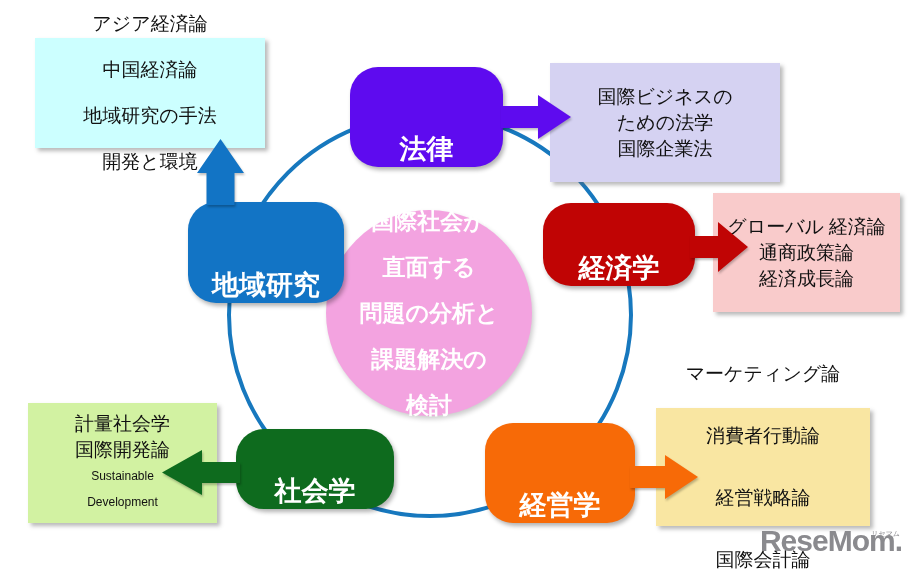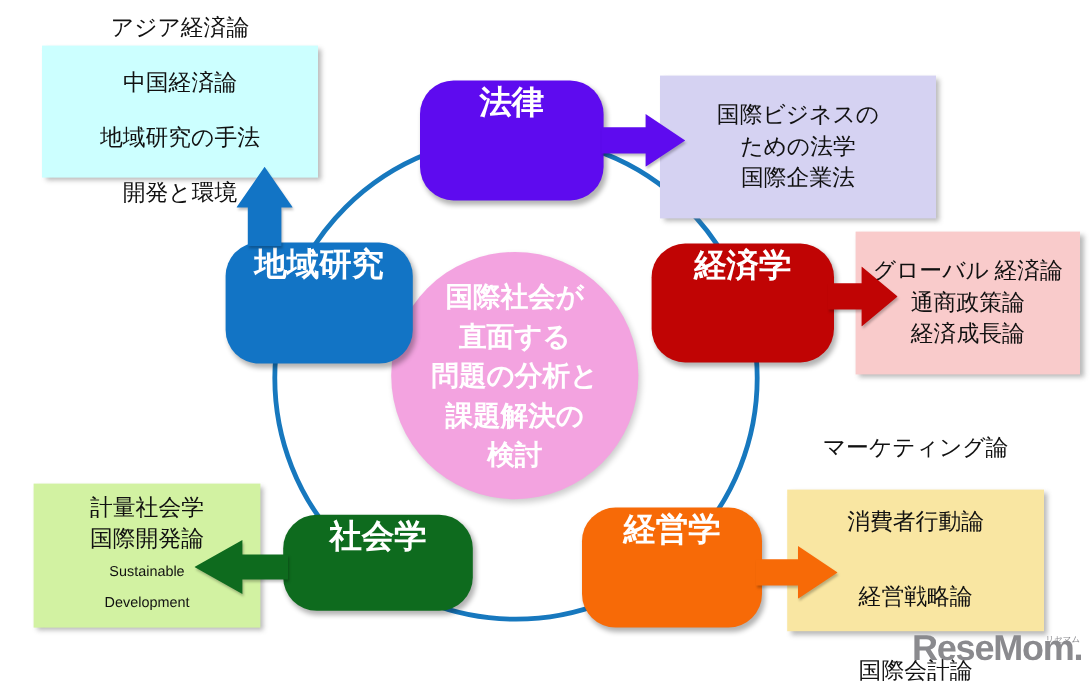--- a/index.html
+++ b/index.html
@@ -7,28 +7,28 @@
          font-family:"Liberation Sans","DejaVu Sans",sans-serif;}
 
   
   .ring{position:absolute;left:227px;top:112px;width:406px;height:406px;
         border:4px solid #1778BE;border-radius:50%;box-sizing:border-box;z-index:1;}
 
   
   .center-circle{position:absolute;left:326px;top:210px;width:206px;height:206px;
         border-radius:50%;z-index:2;display:flex;flex-direction:column;justify-content:center;
         align-items:center;text-align:center;color:#fff;font-weight:bold;font-size:23px;
-        line-height:33px;box-shadow:2px 3px 5px rgba(0,0,0,0.2);}
+        line-height:33px;box-shadow:2px 3px 5px rgba(0,0,0,0.2);gap:13px;}
 
   
-  .node{position:absolute;border-radius:28px;z-index:3;display:flex;align-items:flex-start;
+  .node{position:absolute;border-radius:28px;z-index:3;display:flex;align-items:flex-end;
         justify-content:center;color:#fff;font-weight:bold;font-size:27px;
         box-shadow:2px 3px 4px rgba(0,0,0,0.3);}
   .node-law{left:350px;top:67px;width:153px;height:100px;}
-  .node-economics{left:543px;top:203px;width:152px;height:99px;}
+  .node-economics{left:543px;top:203px;width:152px;height:83px;}
   .node-business{left:485px;top:423px;width:150px;height:100px;}
   .node-sociology{left:236px;top:429px;width:158px;height:80px;}
   .node-area{left:162px;top:202px;width:156px;height:101px;}
 
   
   .detail{position:absolute;z-index:2;display:flex;flex-direction:column;justify-content:center;
         text-align:center;color:#111;font-family:"Liberation Serif","DejaVu Serif",serif;
         font-size:19px;line-height:26px;box-shadow:3px 3px 4px rgba(100,100,100,0.45);}
   .detail .latin{font-family:"Liberation Sans","DejaVu Sans",sans-serif;font-size:12px;}
   .detail-area{left:35px;top:38px;width:230px;height:110px;gap:20px;}

